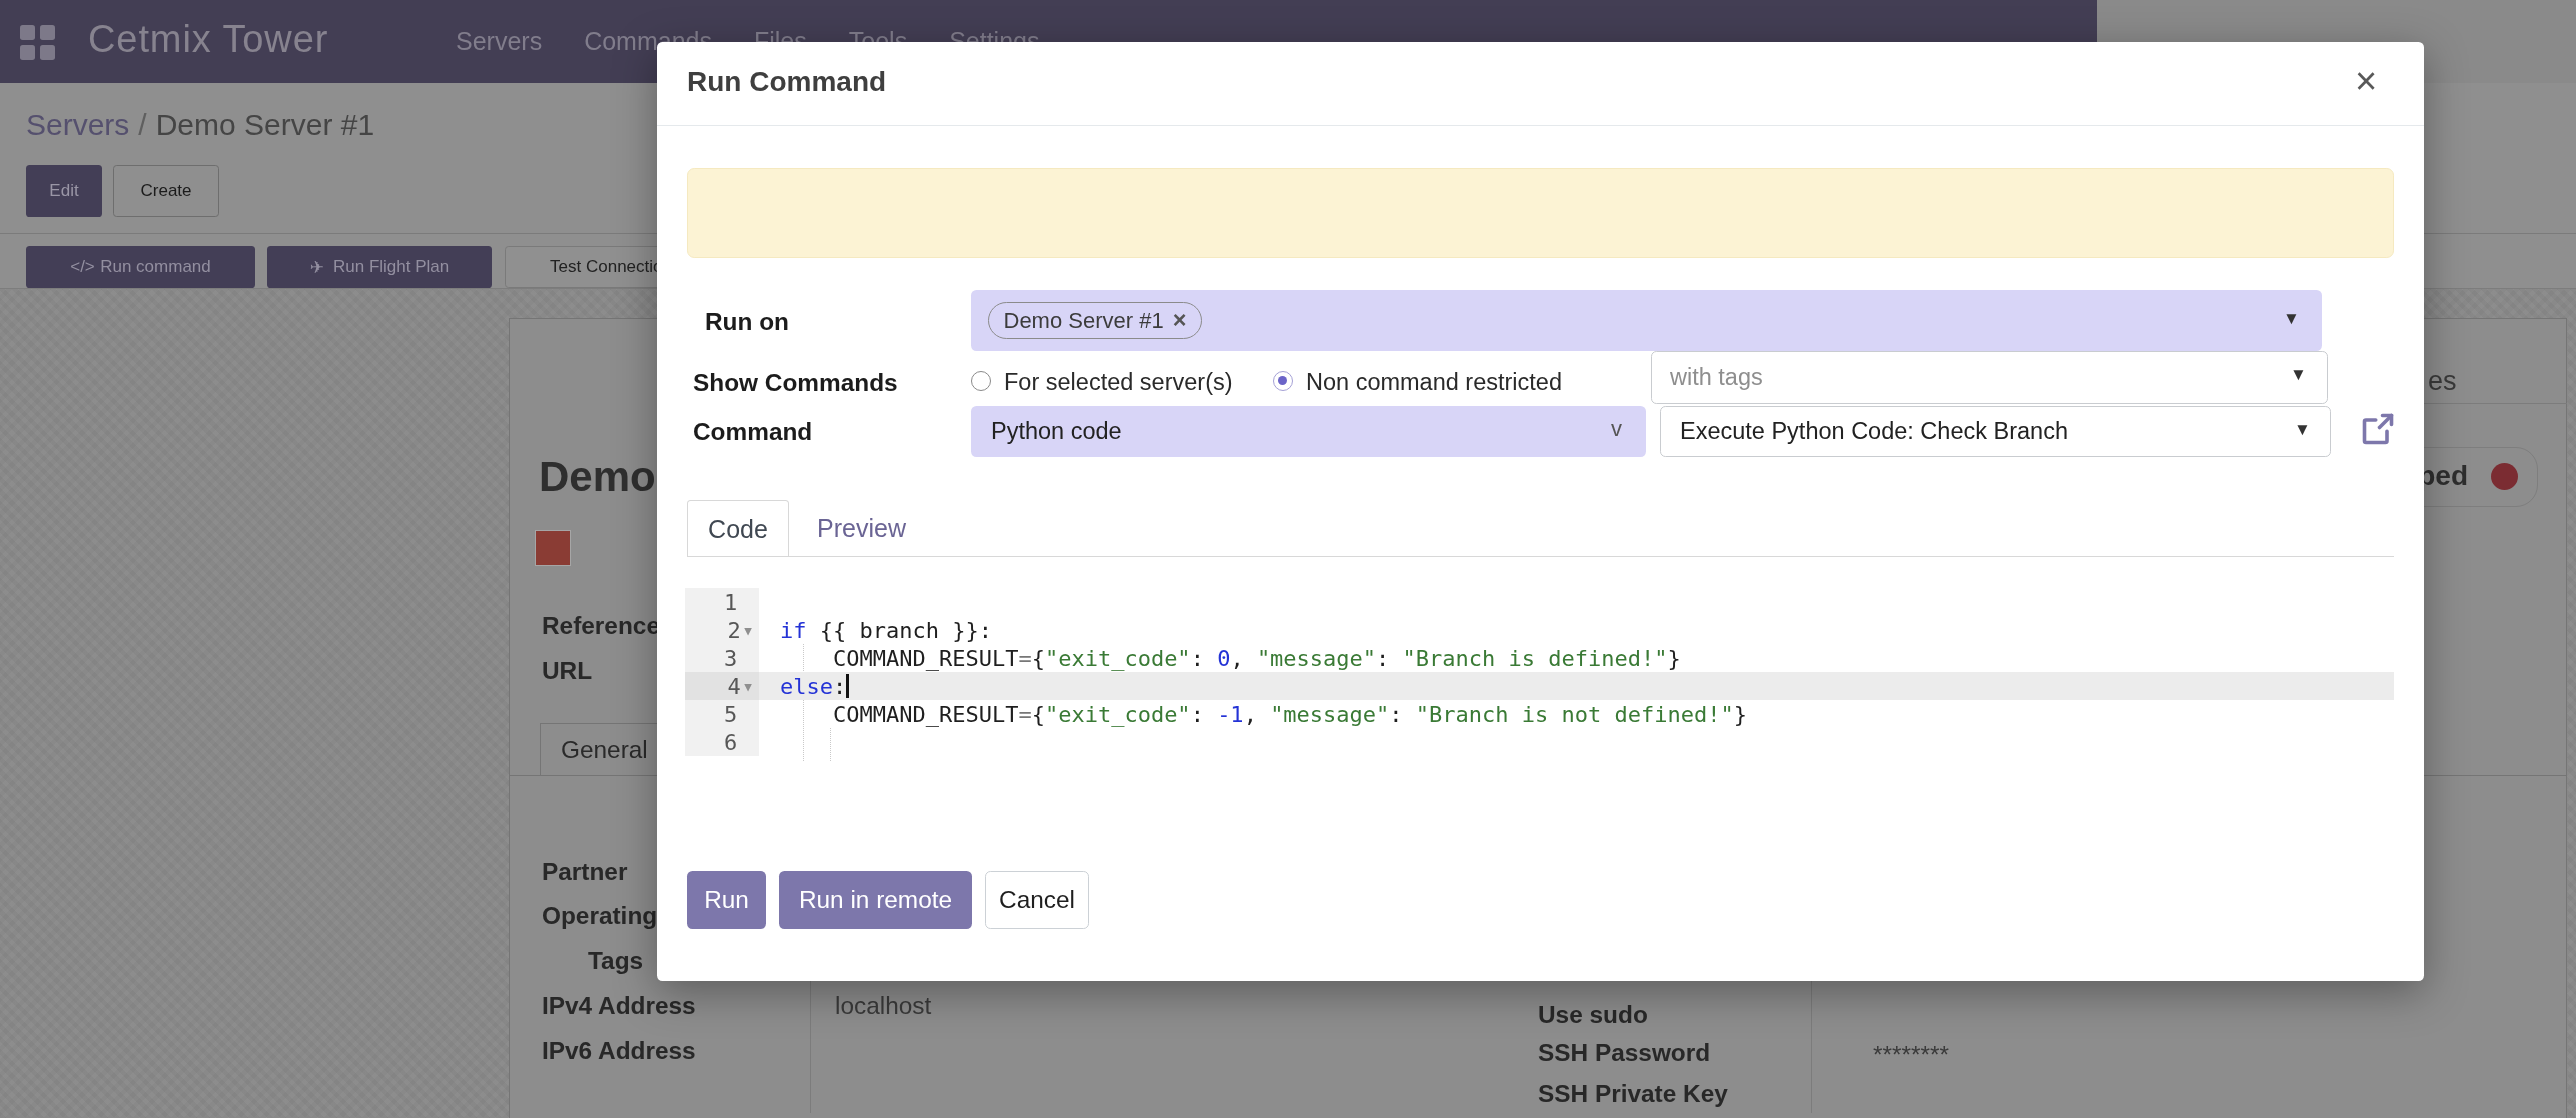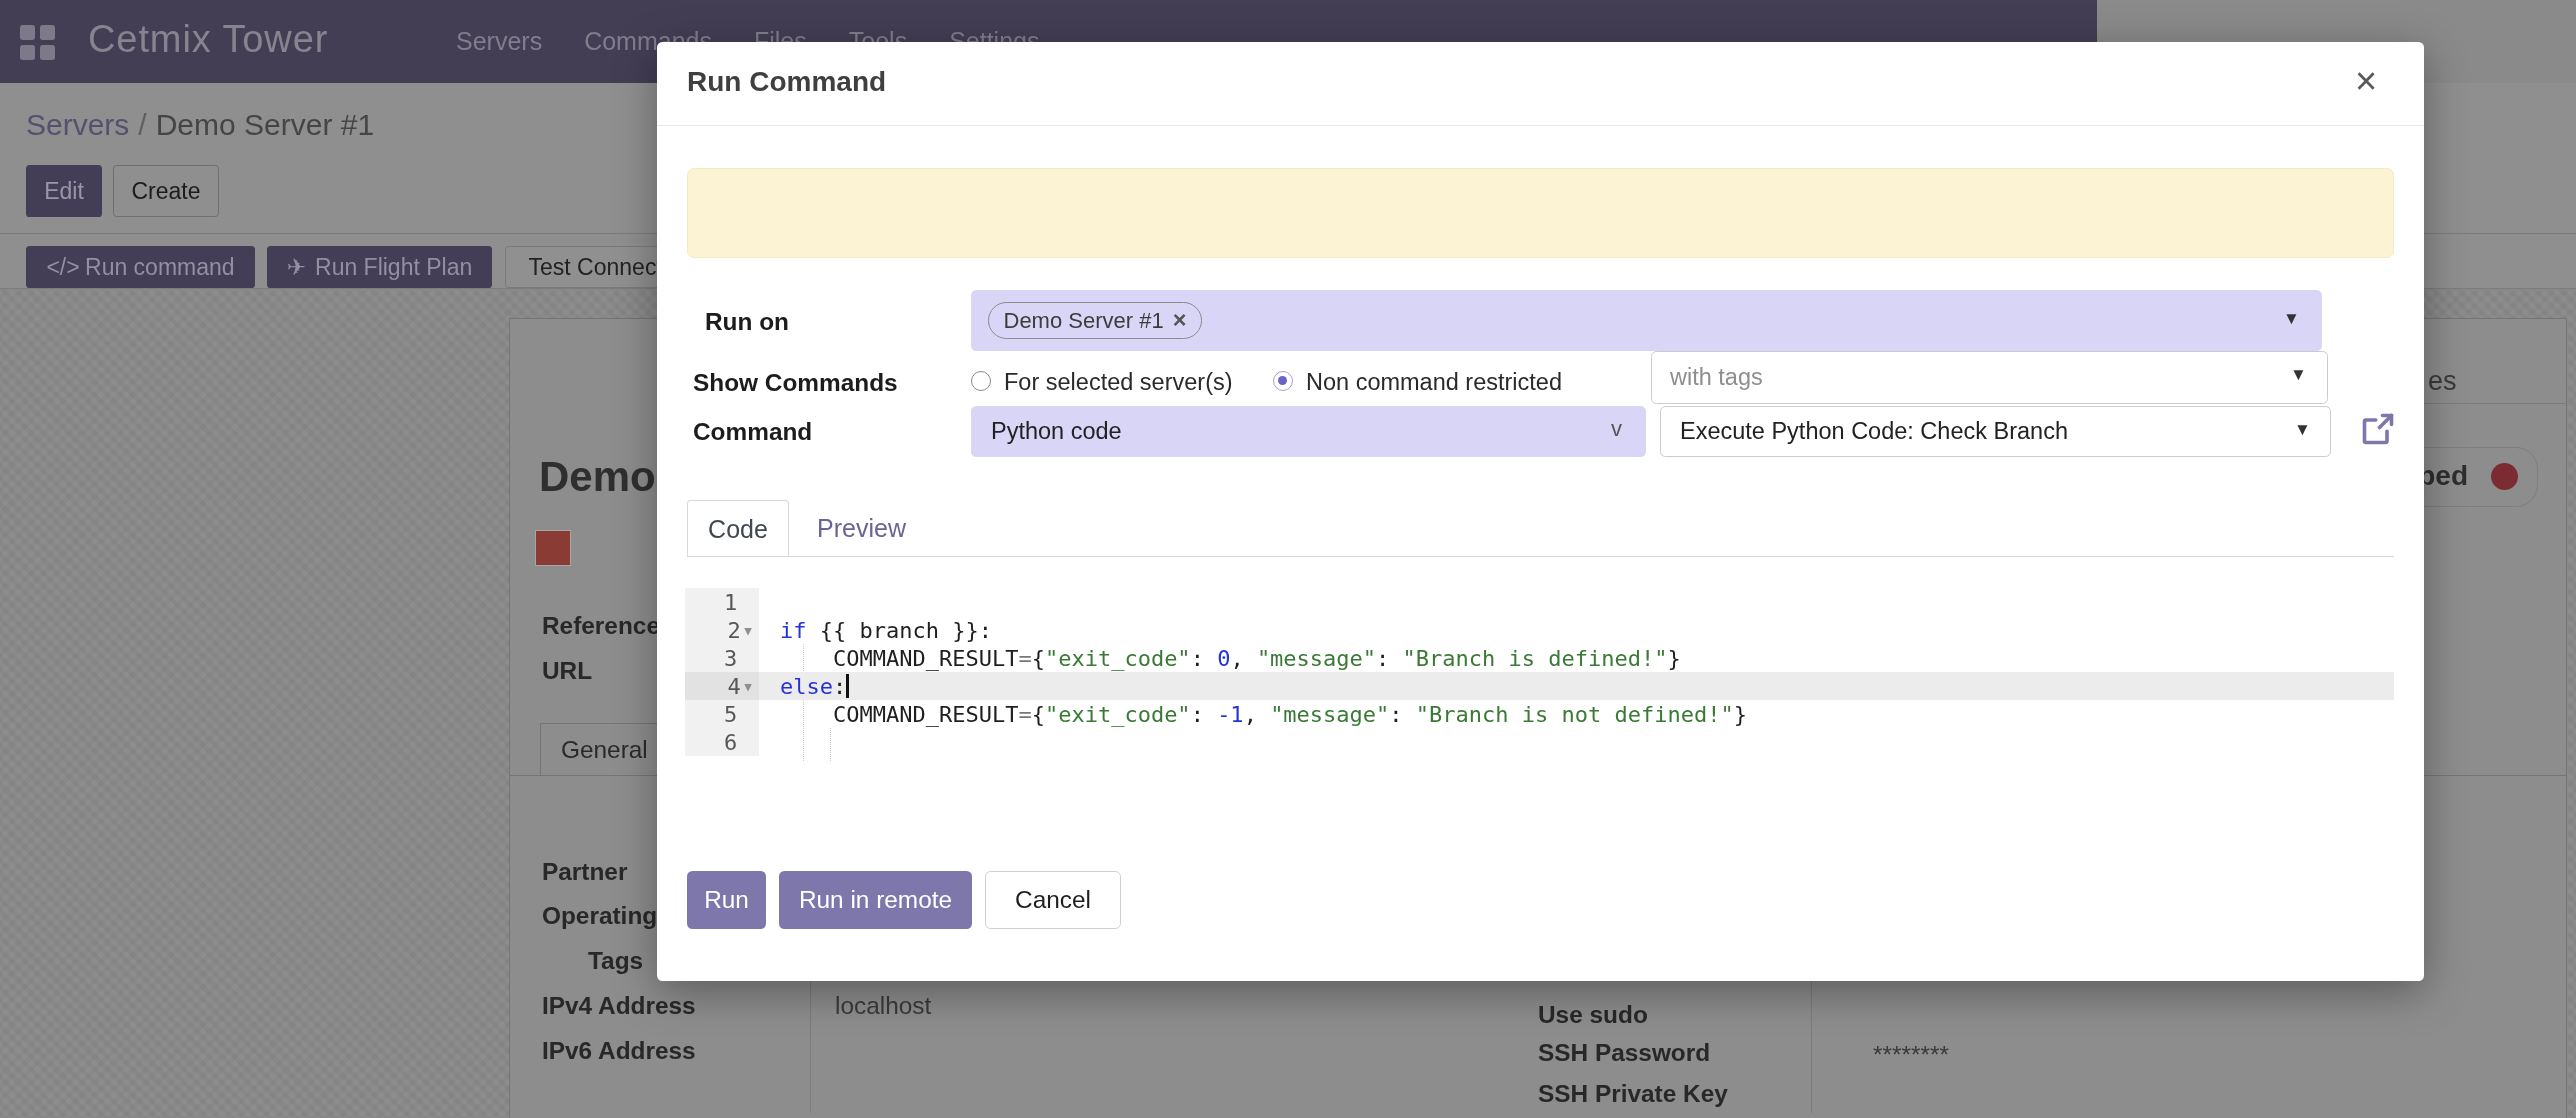--- a/index.html
+++ b/index.html
@@ -16,21 +16,21 @@
   #nav-menu { left:456px; top:0; height:83px; display:flex; align-items:center; gap:42px; }
   #nav-menu .nav-item { font-size:25px; color:#817d8c; }
 
   #control-panel { left:0; top:83px; width:2576px; height:206px; background:#8f8f8f;
     border-bottom:0.9px solid #7d7d7d; }
   #breadcrumb { left:26px; top:25px; font-size:30px; }
   #breadcrumb .bc-parent { color:#55506e; }
   #breadcrumb .bc-sep { color:#5f5f5f; padding:0 9px; }
   #breadcrumb .bc-current { color:#454545; }
   .btn { display:inline-flex; align-items:center; justify-content:center;
-    border-radius:3.6px; font-size:23px; white-space:nowrap; cursor:default; }
+    border-radius:3.6px; font-size:17px; white-space:nowrap; cursor:default; }
   #edit-btn { left:26px; top:82px; width:76px; height:52px; background:#433e56; color:#9a96a6; }
   #create-btn { left:113px; top:82px; width:106px; height:52px; background:#8f8f8f;
     border:0.9px solid #6e6e6e; color:#1c1c1c; }
   #cp-divider { left:0; top:150px; width:2576px; height:0.9px; background:#7b7b7b; }
   #run-cmd-btn { left:26px; top:163px; width:229px; height:42px; background:#433e56; color:#938fa0; gap:5.4px;}
   #run-fp-btn  { left:267px; top:163px; width:225px; height:42px; background:#433e56; color:#938fa0; gap:9px;}
   #test-conn-btn { left:505px; top:163px; width:212px; height:42px; background:#909090;
     border:0.9px solid #7a7a7a; color:#222; overflow:hidden; }
 
   #content { left:0; top:289px; width:2576px; height:829px; background:#898989;
@@ -104,21 +104,21 @@
   .tk-num { color:#2433d6; }
   .tk-op { color:#777; }
   .tk-tx { color:#1f1f1f; }
   #cursor { display:inline-block; width:2.7px; height:24.4px; background:#111; vertical-align:-4.5px; }
   .guide { position:absolute; width:0; border-left:0.9px dotted #c9c9c9; }
 
   .modal-btn { display:inline-flex; align-items:center; justify-content:center; height:58px;
     border-radius:5.4px; font-size:24.4px; }
   #run-btn { left:30px; top:829px; width:79px; background:#7d77ab; color:#fff; }
   #wizard-btn { left:122px; top:829px; width:193px; background:#7d77ab; color:#fff; }
-  #cancel-btn { left:328px; top:829px; width:136px; background:#fff;
+  #cancel-btn { left:328px; top:829px; width:104px; background:#fff;
     border:0.9px solid #ccd1d6; color:#1f1f1f; }
 </style>
 </head>
 <body>
 
 <div id="navbar" class="abs">
   <div id="apps-icon" class="abs">
     <div></div>
       <div></div>
       <div></div>

